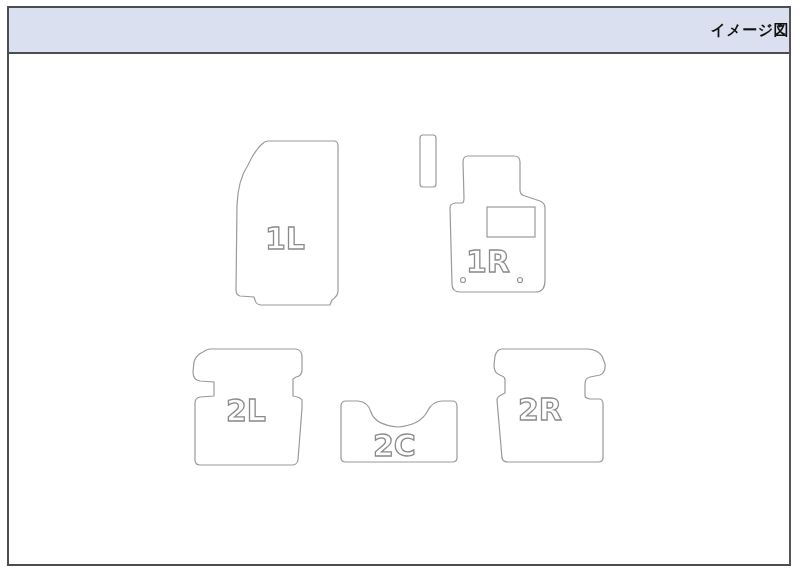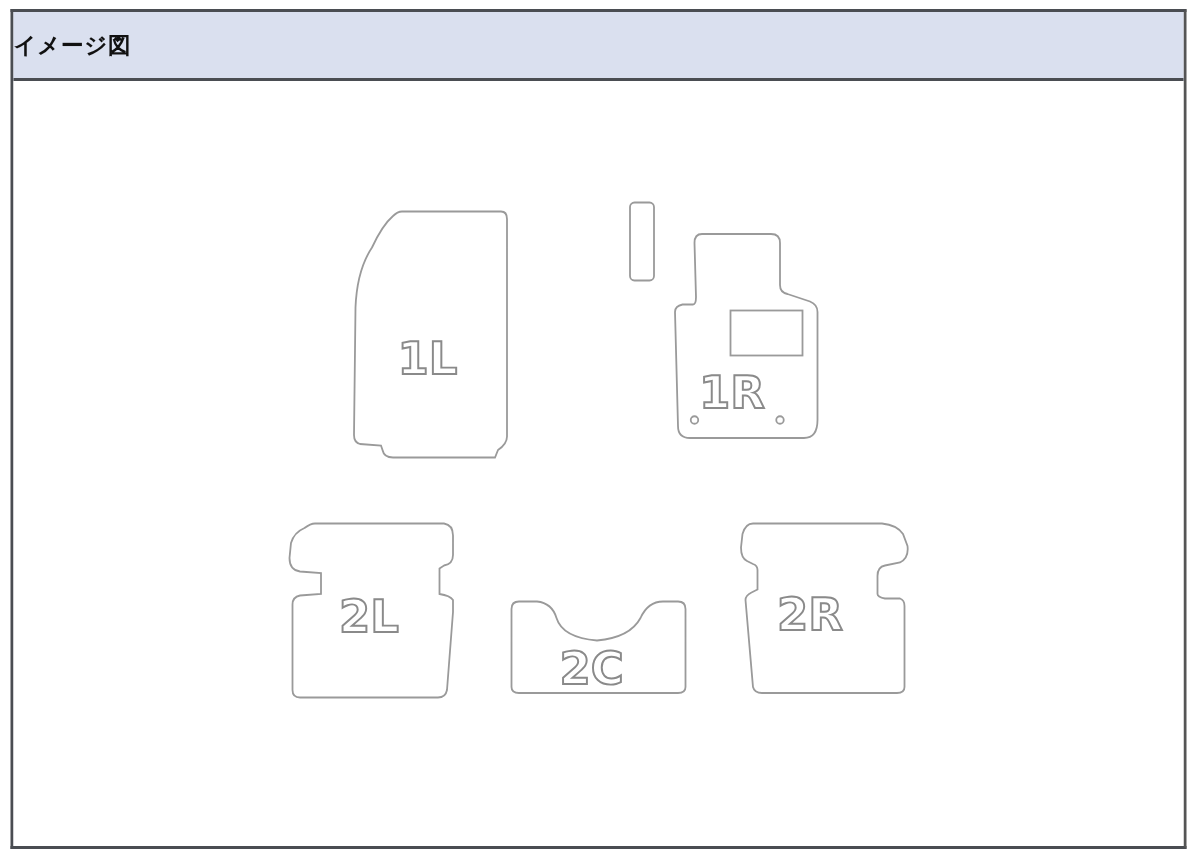--- a/index.html
+++ b/index.html
@@ -1,18 +1,18 @@
 <!DOCTYPE html>
 <html><head>
 <meta charset="utf-8">
 <style>
   html, body { margin:0; padding:0; background:#ffffff; }
   body { width:800px; height:576px; position:relative; overflow:hidden; font-family:"DejaVu Sans", sans-serif; }
   .frame { position:absolute; left:7px; top:6px; width:784px; height:560px; border:2px solid #4a4d52; border-right-color:#555; box-sizing:border-box; }
-  .header { position:absolute; left:0; top:0; right:0; height:44px; background:#dae0ef; border-bottom:2px solid #4a4d52; display:flex; align-items:center; justify-content:flex-start; }
+  .header { position:absolute; left:0; top:0; right:0; height:44px; background:#dae0ef; border-bottom:2px solid #4a4d52; display:flex; align-items:center; justify-content:flex-end;padding-left:47px; }
   .header span { font-size:15px; font-weight:bold; color:#111; letter-spacing:0.5px; }
   .body { position:absolute; left:0; top:46px; right:0; bottom:0; background:#fff; }
   svg { position:absolute; left:0; top:0; }
   .mat { fill:#fff; stroke:#9a9a9a; stroke-width:1.2; }
   .lbl { fill:#fff; stroke:#8a8a8a; stroke-width:1.3; font-family:"DejaVu Sans", sans-serif; font-size:30px; font-weight:bold; }
 </style>
 </head>
 <body>
 
 <div class="frame">

